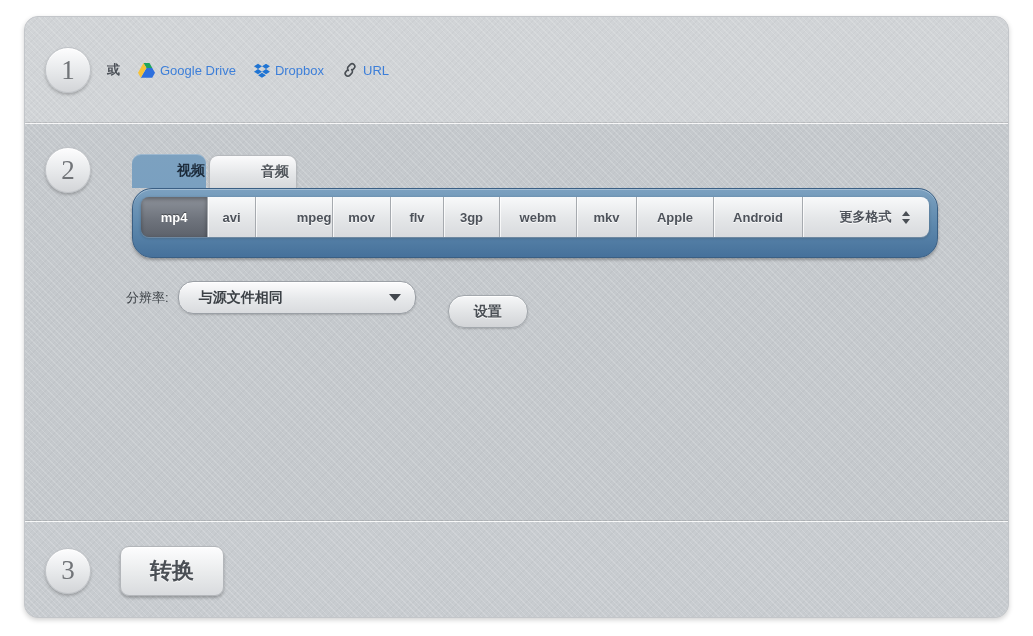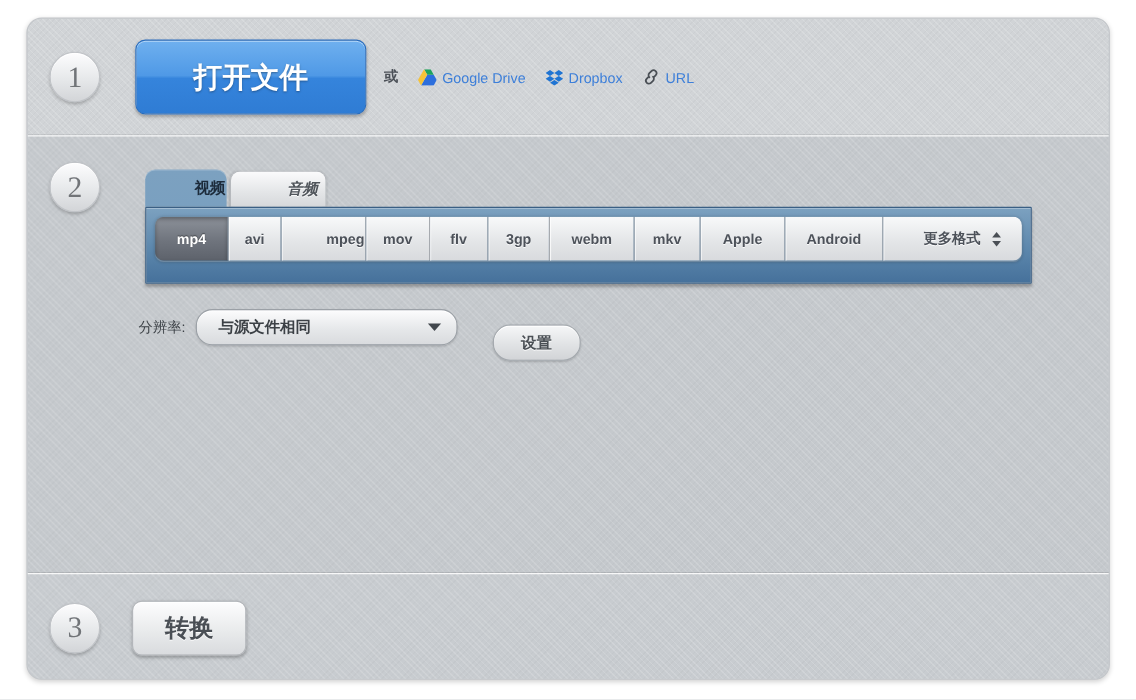--- a/index.html
+++ b/index.html
@@ -126,27 +126,26 @@
   .tab-inactive {
     width: 88px;
     height: 33px;
     margin-left: 3px;
     background: linear-gradient(180deg, #fbfbfc 0%, #e3e5e7 60%, #d6d8db 100%);
     border: 1px solid #b6b9bd;
     border-bottom: none;
     color: #50555b;
     box-shadow: 0 1px 2px rgba(0,0,0,0.15);
     text-shadow: 0 1px 0 rgba(255,255,255,0.8);
-    font-style: italic;
   }
   .format-toolbar {
     position: absolute;
     left: 107px; top: 64px;
     width: 806px; height: 70px;
-    border-radius: 1px;
+    border-radius: 20px;
     background: linear-gradient(180deg, #7ca1c0 0%, #5c87ac 55%, #46719b 100%);
     border: 1px solid #3a5f84;
     box-shadow: inset 0 1px 0 rgba(255,255,255,0.3), 0 2px 3px rgba(0,0,0,0.28);
     padding: 8px 8px;
     display: flex;
   }
   .fmt-group {
     display: flex;
     width: 100%;
     height: 40px;
@@ -261,21 +260,20 @@
 </style>
 </head>
 <body>
 
 <div class="panel">
 
   <div class="section sec1">
     <div class="step-circle">
       <span>1</span>
     </div>
-    <button class="open-btn">打开文件</button>
     <div class="or-row">
       <span class="or-label">或</span>
 
       <a class="cloud-link">
         <span class="ico">
           <svg width="17" height="15" viewBox="0 0 24 21">
             <polygon points="12,7 20.2,7 24,13.7 20.1,20.6 4,20.6 7.9,13.7" fill="#2d6fdd"></polygon>
             <polygon points="7.8,0 16.2,0 20.2,7 11.8,7" fill="#1da35f"></polygon>
             <polygon points="7.8,0 0,13.7 3.9,20.6 11.8,7" fill="#f6c338"></polygon>
           </svg>

